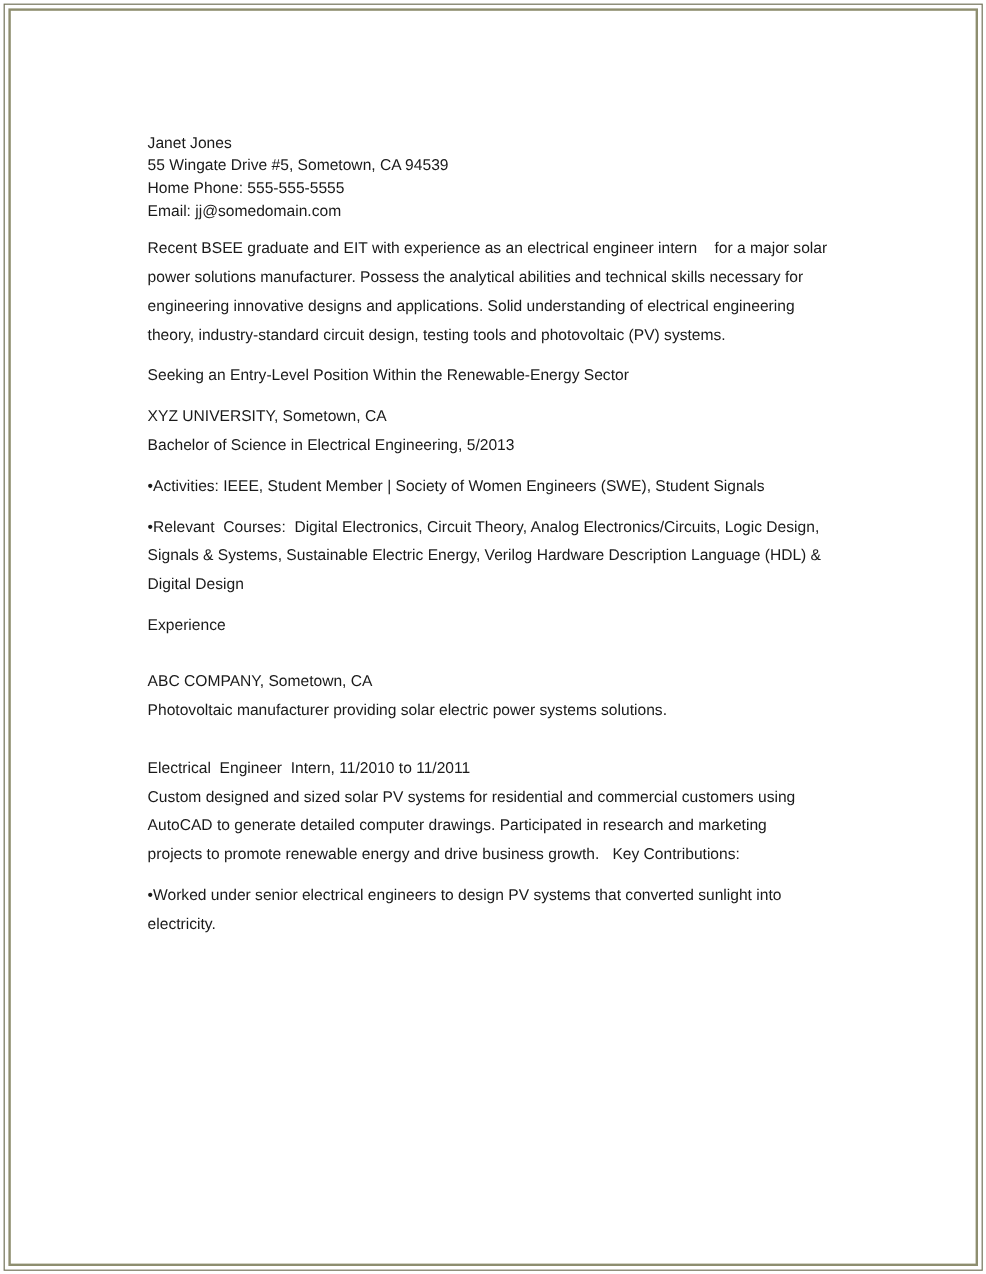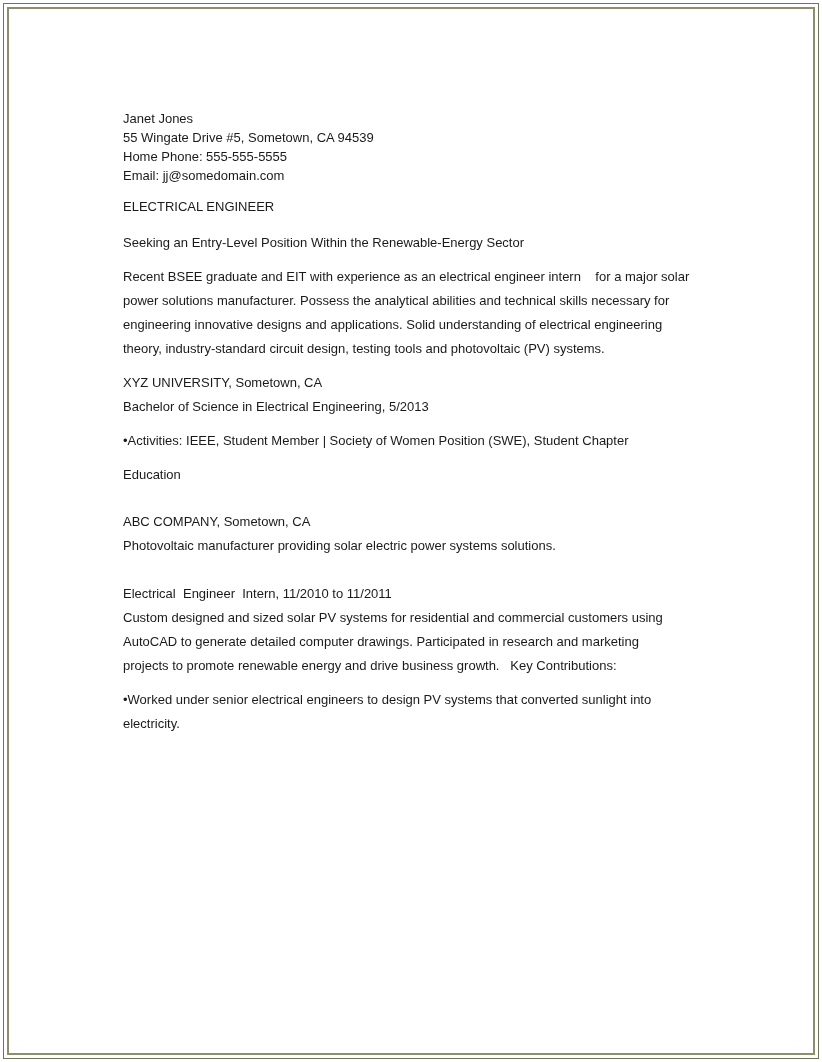--- a/index.html
+++ b/index.html
@@ -59,39 +59,41 @@
 <div class="frame-outer"></div>
 <div class="frame-inner"></div>
 
 <div class="content">
 
   <div class="block contact-block">Janet Jones
 55 Wingate Drive #5, Sometown, CA 94539
 Home Phone: 555-555-5555
 Email: jj@somedomain.com</div>
 
-  <div class="block headline-block">ELECTRICAL ENGINEER</div>
-
-  <div class="block">Seeking an Entry-Level Position Within the Renewable-Energy Sector</div>
 
   <div class="block">Recent BSEE graduate and EIT with experience as an electrical engineer intern    for a major solar
 power solutions manufacturer. Possess the analytical abilities and technical skills necessary for
 engineering innovative designs and applications. Solid understanding of electrical engineering
 theory, industry-standard circuit design, testing tools and photovoltaic (PV) systems.</div>
 
+  <div class="block">Seeking an Entry-Level Position Within the Renewable-Energy Sector</div>
+
 
   <div class="block">XYZ UNIVERSITY, Sometown, CA
 Bachelor of Science in Electrical Engineering, 5/2013</div>
 
-  <div class="block">•Activities: IEEE, Student Member | Society of Women Position (SWE), Student Chapter</div>
+  <div class="block">•Activities: IEEE, Student Member | Society of Women Engineers (SWE), Student Signals</div>
 
 
+  <div class="block">•Relevant  Courses:  Digital Electronics, Circuit Theory, Analog Electronics/Circuits, Logic Design,
+Signals &amp; Systems, Sustainable Electric Energy, Verilog Hardware Description Language (HDL) &amp;
+Digital Design</div>
 
 
-  <div class="block">Education</div>
+  <div class="block">Experience</div>
 
   <div class="block company-block">ABC COMPANY, Sometown, CA
 Photovoltaic manufacturer providing solar electric power systems solutions.</div>
 
   <div class="block">Electrical  Engineer  Intern, 11/2010 to 11/2011
 Custom designed and sized solar PV systems for residential and commercial customers using
 AutoCAD to generate detailed computer drawings. Participated in research and marketing
 projects to promote renewable energy and drive business growth.   Key Contributions:</div>
 
   <div class="block last-block">•Worked under senior electrical engineers to design PV systems that converted sunlight into

